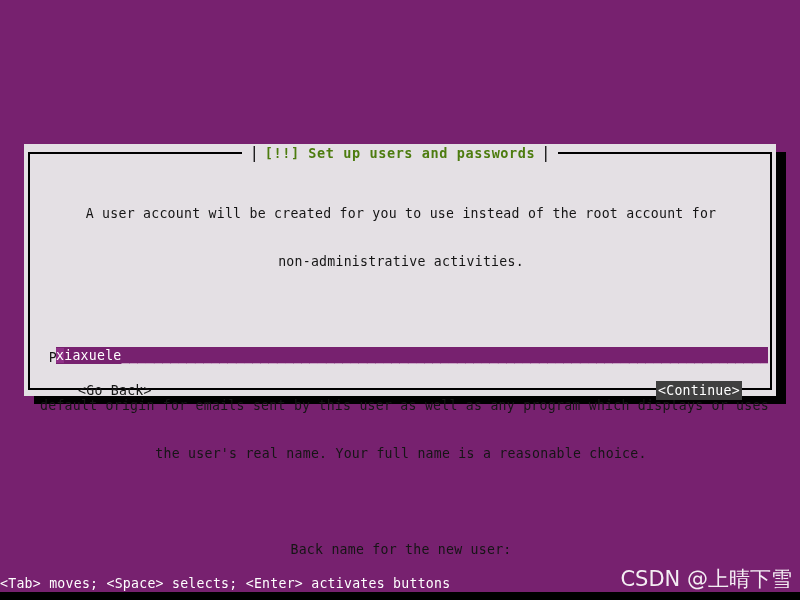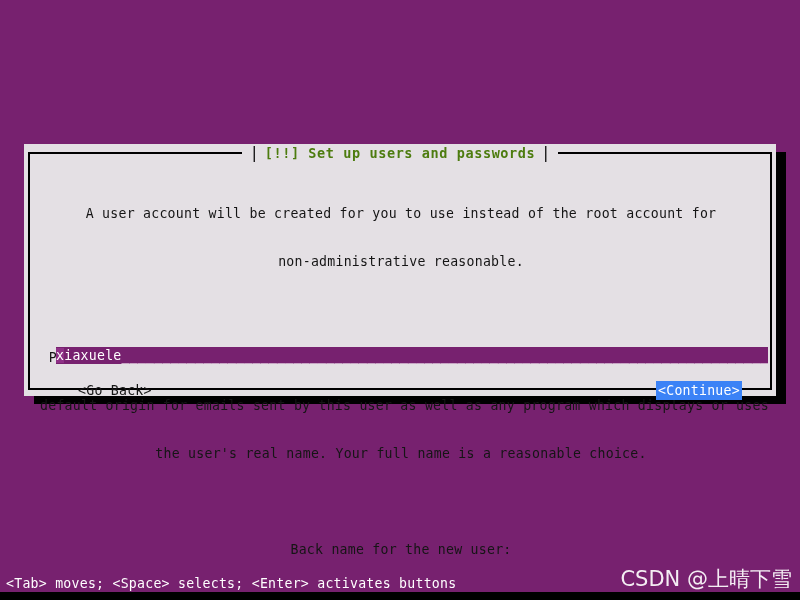--- a/index.html
+++ b/index.html
@@ -153,33 +153,33 @@
     font-size: 13.2px;
     line-height: 19px;
     white-space: pre;
     letter-spacing: 0.25px;
     padding: 0 1px;
   }
   #continue-button {
     position: absolute;
     left: 616px;
     top: 0;
-    background: #3b82f6;
+    background: #404040;
     color: #ffffff;
     font-size: 13.2px;
     line-height: 19px;
     white-space: pre;
     letter-spacing: 0.25px;
     padding: 0 2px;
   }
 
   
   #footer-hint {
     position: absolute;
-    left: 6px;
+    left: 0;
     top: 576px;
     color: #ffffff;
     font-size: 13.2px;
     line-height: 16px;
     white-space: pre;
     letter-spacing: 0.25px;
   }
 
   
   #watermark {
@@ -210,21 +210,21 @@
         <span class="title-sep">|</span>
         <span id="dialog-title">[!!] Set up users and passwords</span>
         <span class="title-sep">|</span>
       </div>
     </div>
 
     <div id="dialog-body">
 
       <div class="para">
         <span class="para-line">A user account will be created for you to use instead of the root account for</span>
-        <span class="para-line">non-administrative reasonable.</span>
+        <span class="para-line">non-administrative activities.</span>
       </div>
 
       <span class="spacer"></span>
 
       <div class="para">
         <span class="para-line">Please enter the real name of this user. This information will be used for instance as</span>
         <span class="para-line">default origin for emails sent by this user as well as any program which displays or uses</span>
         <span class="para-line">the user's real name. Your full name is a reasonable choice.</span>
       </div>
 

